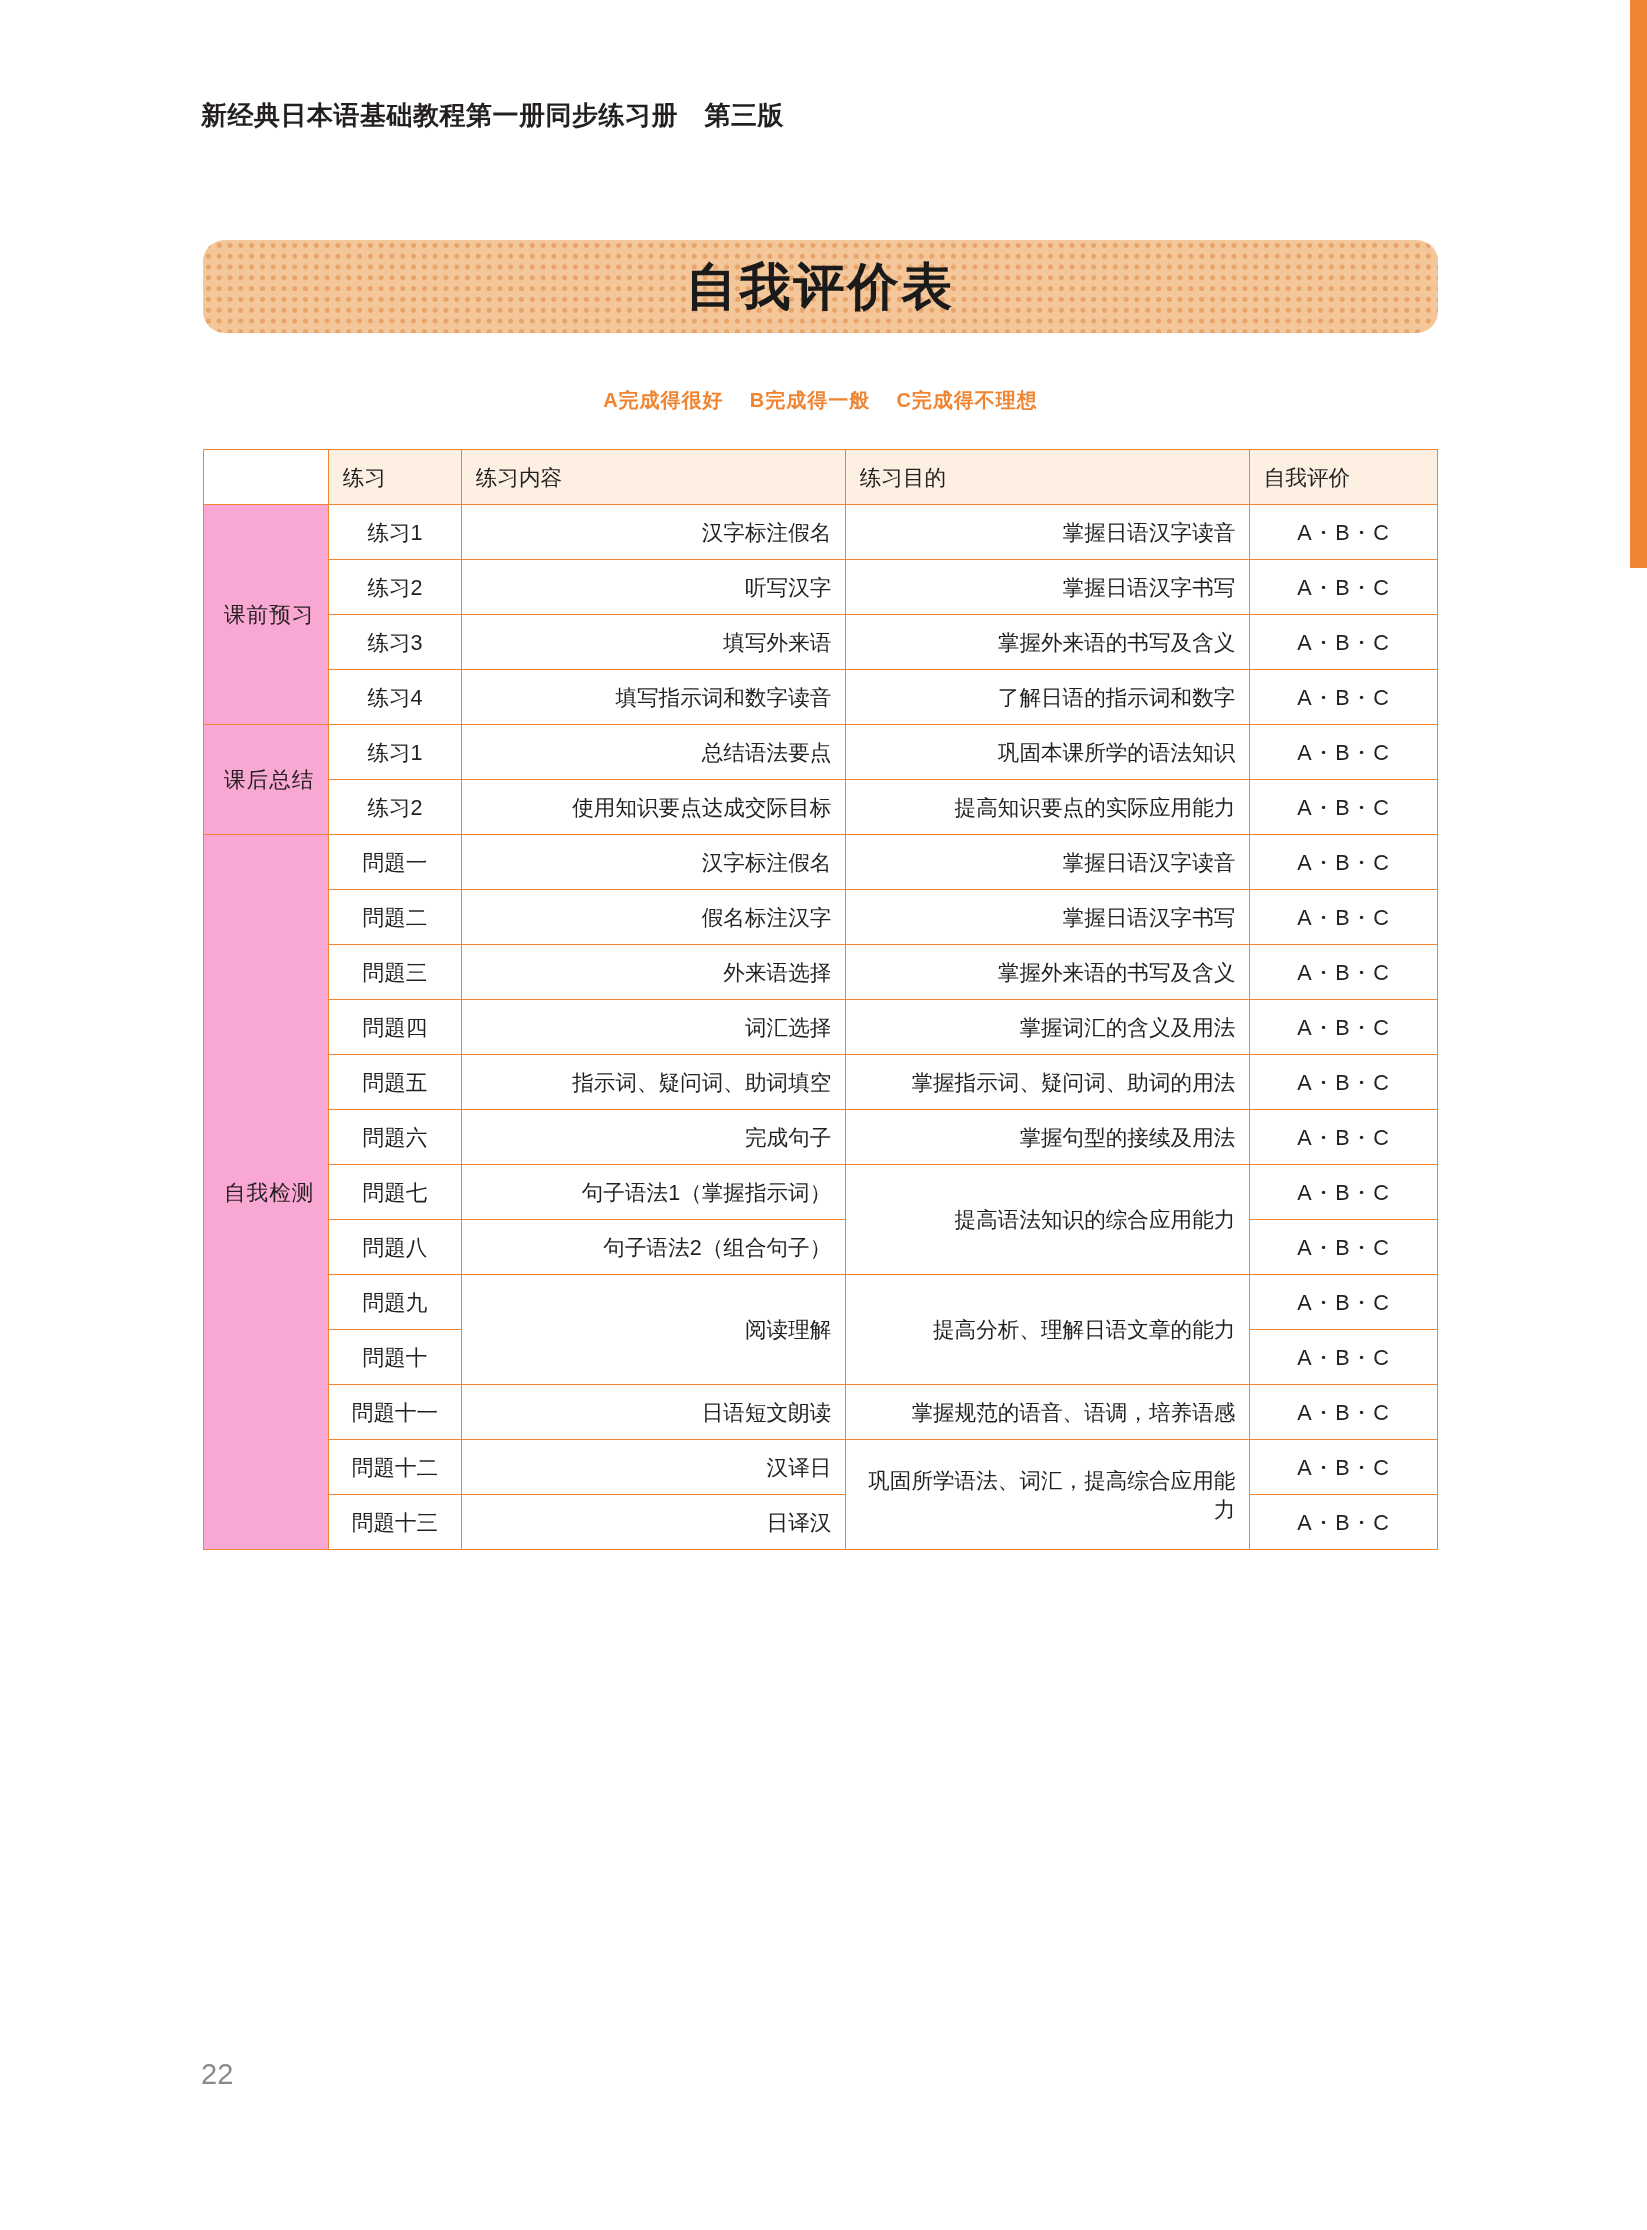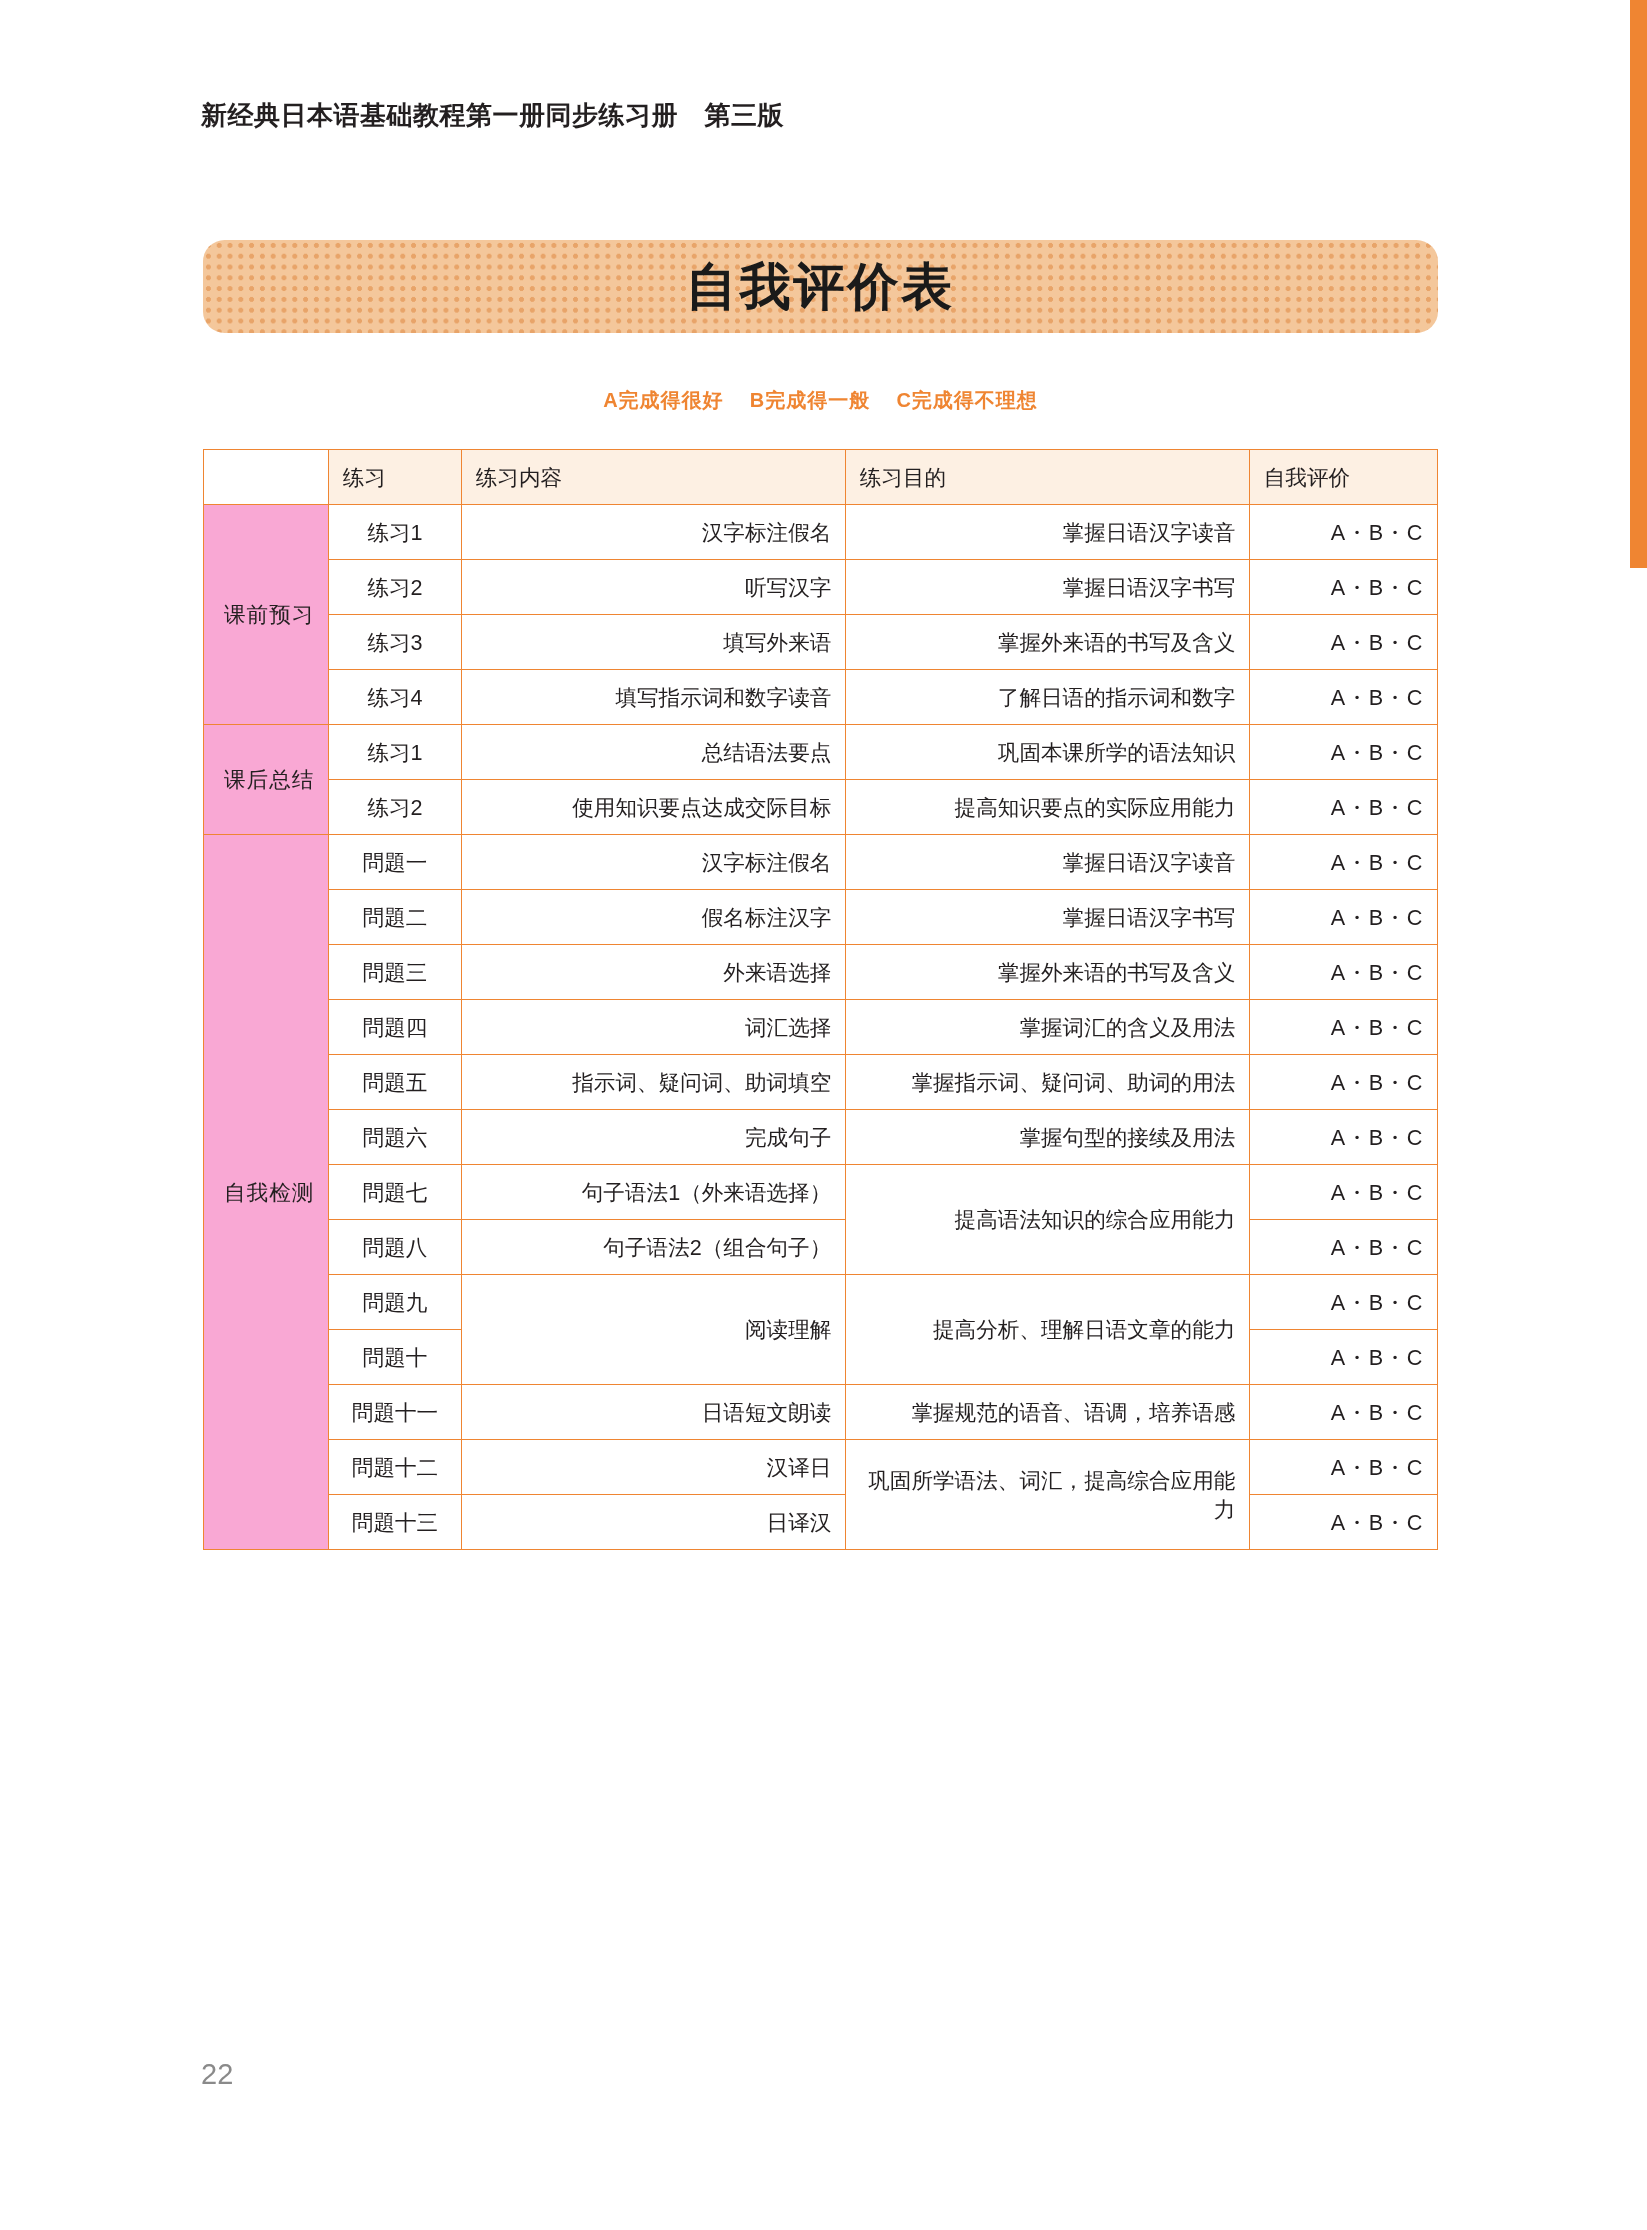--- a/index.html
+++ b/index.html
@@ -117,21 +117,21 @@
     font-size: 22.5px;
     letter-spacing: 1px;
   }
   td.ex {
     text-align: center;
   }
   td.content, td.purpose {
     text-align: right;
   }
   td.grade {
-    text-align: right;
+    text-align: center;
     letter-spacing: 1px;
     font-size: 21.6px;
   }
   .page-number {
     position: absolute;
     left: 201px;
     top: 2058px;
     font-size: 29px;
     color: #8a8a8a;
   }
@@ -246,21 +246,21 @@
         <td class="grade">A・B・C</td>
       </tr>
       <tr>
         <td class="ex">問題六</td>
         <td class="content">完成句子</td>
         <td class="purpose">掌握句型的接续及用法</td>
         <td class="grade">A・B・C</td>
       </tr>
       <tr>
         <td class="ex">問題七</td>
-        <td class="content">句子语法1（外来语选择）</td>
+        <td class="content">句子语法1（掌握指示词）</td>
         <td class="purpose" rowspan="2">提高语法知识的综合应用能力</td>
         <td class="grade">A・B・C</td>
       </tr>
       <tr>
         <td class="ex">問題八</td>
         <td class="content">句子语法2（组合句子）</td>
         <td class="grade">A・B・C</td>
       </tr>
       <tr>
         <td class="ex">問題九</td>

